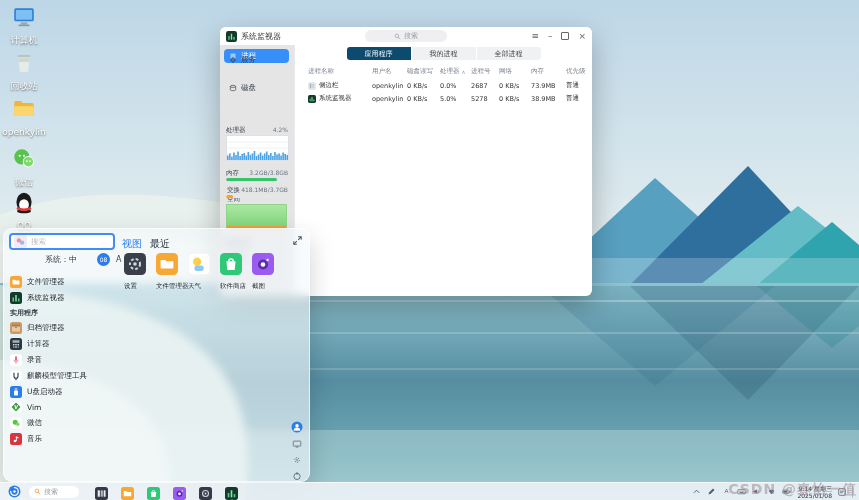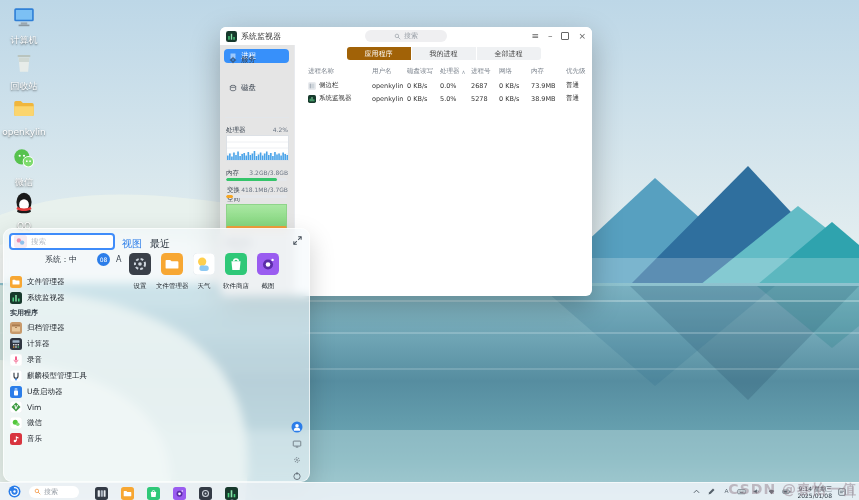--- a/index.html
+++ b/index.html
@@ -53,21 +53,21 @@
            background:linear-gradient(#a9e7a2,#84d77e);border:1px solid #8fd48a;
            border-bottom:3px solid #f09e3c;box-sizing:border-box;}
   .bsec{position:absolute;left:6px;top:194px;font-size:6.5px;color:#5a6470;}
   .bsec div{margin-bottom:5px;}
   .wmain{flex:1;position:relative;}
   #tabs{position:absolute;left:50%;top:2px;transform:translateX(-50%);display:flex;gap:1px;}
   .tab{min-width:52px;height:13px;display:flex;align-items:center;justify-content:center;
        font-size:7px;color:#444;background:#eff1f3;padding:0 6px;}
   .tab:first-child{border-radius:3px 0 0 3px;}
   .tab:last-child{border-radius:0 3px 3px 0;}
-  .tab.active{background:#a16207;color:#fff;}
+  .tab.active{background:#0c4a6e;color:#fff;}
   .trow{display:grid;grid-template-columns:64px 35px 33px 31px 28px 32px 35px 1fr;
         align-items:center;padding-left:13px;}
   #thead{position:absolute;left:0;right:4px;top:21px;height:11px;
          font-size:6.5px;color:#7a828c;text-align:center;}
   #thead .hcell{display:flex;align-items:center;gap:2px;}
   #thead .sort{font-size:5.5px;color:#9aa2ac;}
   #tbody{position:absolute;left:0;right:4px;top:34px;}
   .prow2{height:13px;font-size:6.5px;color:#333;}
   .prow2 .ncell{display:flex;align-items:center;gap:3px;}
   .prow2 .ic{width:8px;height:8px;}
@@ -89,21 +89,21 @@
             font-size:6px;display:flex;align-items:center;justify-content:center;margin-left:14px;}
   .imemode{font-size:8px;color:#3a4450;}
   #llist{position:absolute;left:6px;top:45px;width:112px;}
   .lrow{height:15.8px;display:flex;align-items:center;gap:5px;cursor:default;}
   .lrow .ic{width:12px;height:12px;}
   .lrow .llabel{font-size:7.5px;color:#20282f;text-shadow:0 0 2px rgba(255,255,255,.7);
                 white-space:nowrap;}
   .lsection{height:15px;display:flex;align-items:center;font-size:7px;font-weight:bold;
             color:#39434d;}
   #lgrid{position:absolute;left:120px;top:24px;display:flex;}
-  .gitem{width:32px;text-align:center;cursor:default;}
+  .gitem{width:32px;text-align:left;cursor:default;}
   .gitem .ic{width:22px;height:22px;}
   .gitem .glabel{display:block;margin-top:3px;font-size:6.5px;color:#20282f;
                  text-shadow:0 0 2px rgba(255,255,255,.7);white-space:nowrap;}
   #lexpand{position:absolute;right:6px;top:6px;width:11px;height:11px;color:#4a545e;}
   #lfooter{position:absolute;right:5px;top:192px;width:14px;display:flex;
            flex-direction:column;align-items:center;gap:6px;color:#5a646e;}
   #lfooter .ic{width:10px;height:10px;}
   #lfooter .ic.av{width:12px;height:12px;}
 
   

